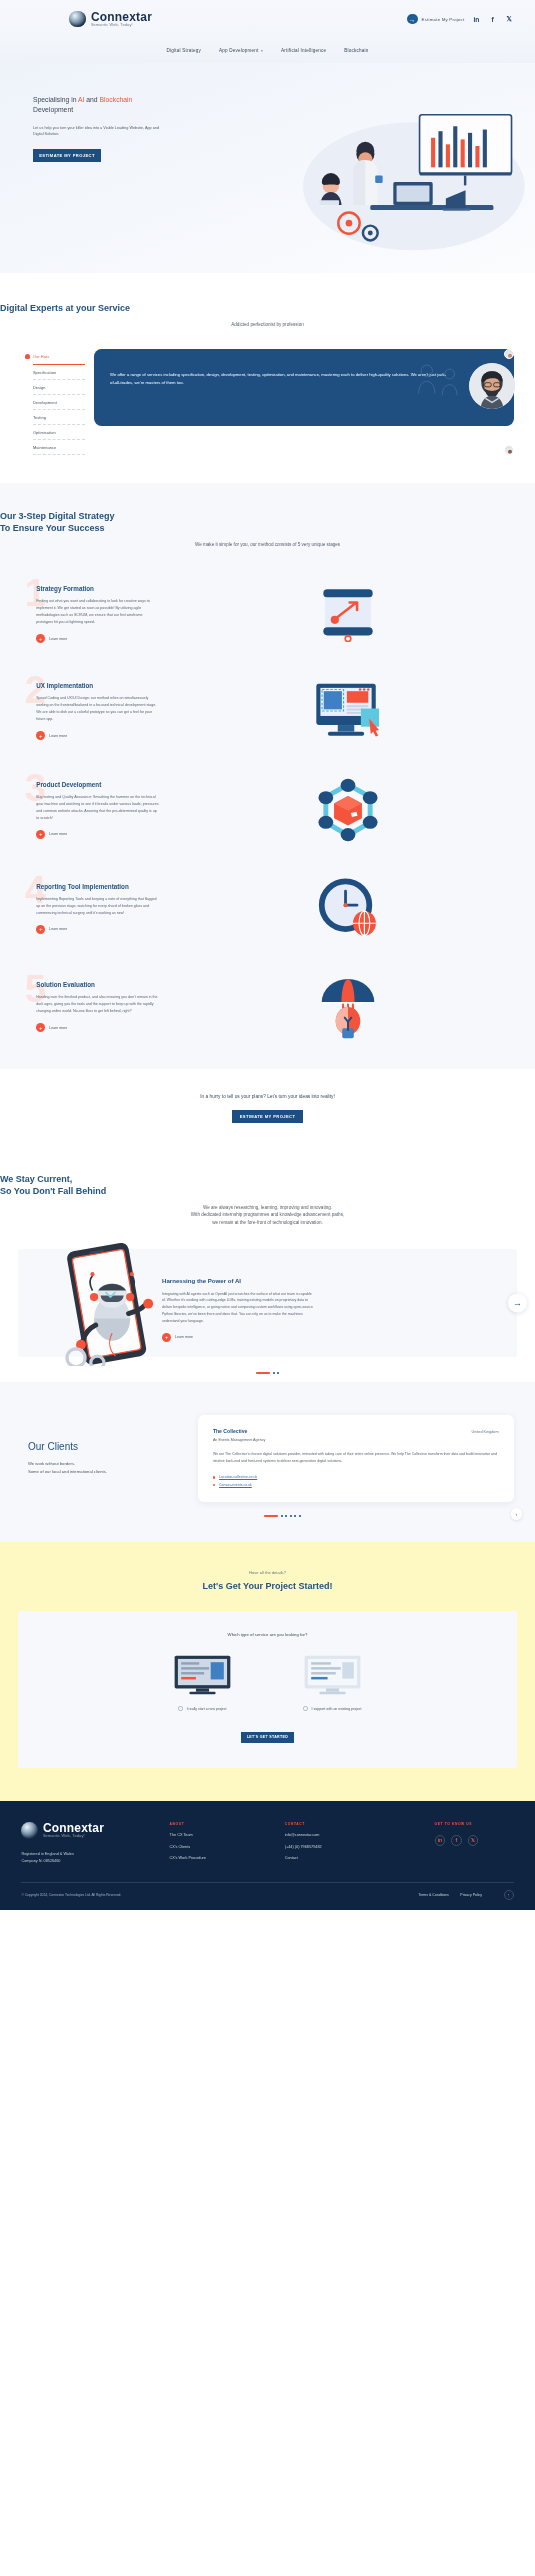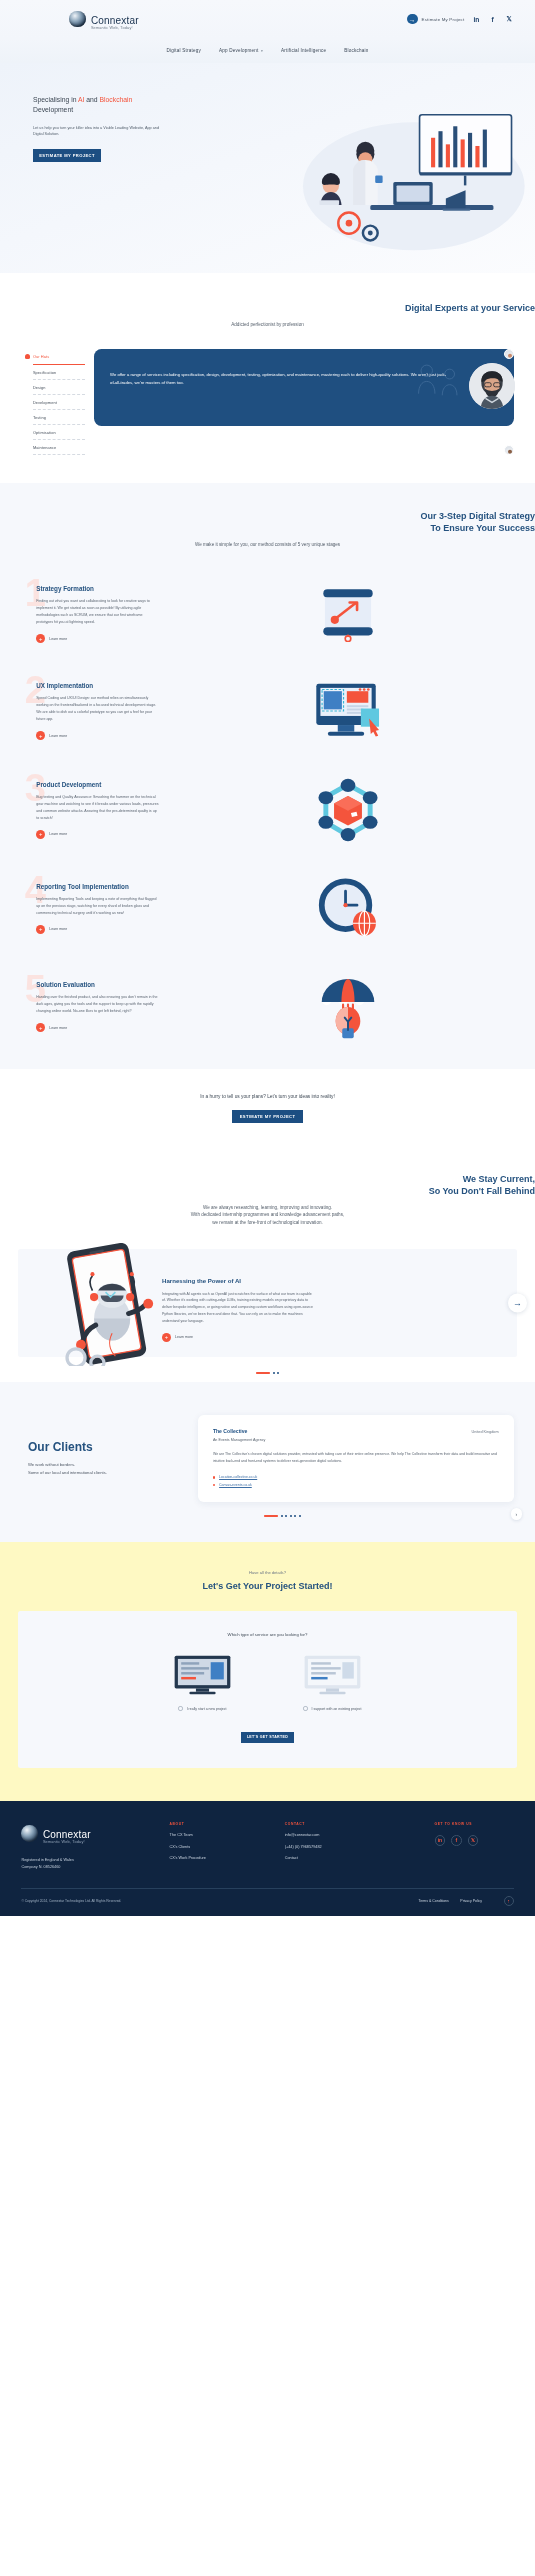--- a/index.html
+++ b/index.html
@@ -20,21 +20,21 @@
     padding: 0 21.4px;
   }
   .brand { display: flex; align-items: center; gap: 5px; margin-left: 48px;}
   .brand-orb {
     width: 16.5px; height: 16.5px; border-radius: 50%;
     background: radial-gradient(circle at 35% 30%, #eef3f8 0%, #8fa8bd 35%, #27405c 75%, #16263a 100%);
     box-shadow: inset -0.8px -1.6px 2.5px rgba(0,0,0,.4);
     flex: none;
   }
   .brand-text { line-height: 1; }
-  .brand-name { font-size: 10px; font-weight: normal; color: #17304d; letter-spacing: 0.2px; margin-top: 8px; }
+  .brand-name { font-size: 12px; font-weight: bold; color: #17304d; letter-spacing: 0.2px; }
   .brand-tag { font-size: 3.8px; color: #6d7a88; letter-spacing: 0.2px; margin-top: 1.2px; }
   .topbar-right { margin-left: auto; display: flex; align-items: center; gap: 7.4px; }
   .cta-pill { display: flex; align-items: center; gap: 4.1px; }
   .cta-circle {
     width: 10.7px; height: 10.7px; border-radius: 50%;
     background: #1d5c96; color: #fff; font-size: 6.6px;
     display: flex; align-items: center; justify-content: center;
   }
   .cta-label { font-size: 4.4px; color: #475362; letter-spacing: 0.2px; }
   .soc { font-size: 6.6px; color: #1b3f68; font-weight: bold; width: 9px; text-align: center; }
@@ -65,21 +65,21 @@
   .hero-btn {
     margin-top: 11.5px; width: 68px; height: 13px;
     background: #1c4e82; color: #fff;
     font-size: 4.1px; letter-spacing: 0.4px; font-weight: bold;
     display: flex; align-items: center; justify-content: center;
     border: none; cursor: pointer;
   }
   .hero-art { position: absolute; right: 1.6px; top: 37px; width: 263px; height: 156px; }
 
   
-  .sec-title { font-size: 9px; color: #25527f; font-weight: bold; text-align: right; line-height: 1.32; }
+  .sec-title { font-size: 9px; color: #25527f; font-weight: bold; text-align: left; line-height: 1.32; }
   .sec-sub { font-size: 4.6px; color: #555f6b; text-align: center; margin-top: 5.8px; line-height: 1.6; }
 
   
   .experts { background: #ffffff; padding: 30px 0 28px; }
   .experts-body { display: flex; margin-top: 21.4px; padding: 0 21.4px; gap: 8.2px; }
   .tabs { width: 64px; flex: none; padding-left: 11.5px; }
   .tab {
     font-size: 3.9px; color: #49525e; padding: 5px 0 4.1px;
     border-bottom: 0.5px dashed #d6dbe2; letter-spacing: 0.1px;
   }
@@ -153,21 +153,21 @@
     color: #1c4e82; font-size: 9px;
   }
   .dots-row { display: flex; align-items: center; justify-content: center; gap: 2.5px; margin-top: 15px; }
   .dot-bar { width: 14px; height: 1.6px; background: #f4543c; border-radius: 0.8px; }
   .dot { width: 2px; height: 2px; border-radius: 50%; background: #1c4e82; }
 
   
   .clients { background: #f6f8fc; padding: 33px 0 25px; position: relative; }
   .clients-inner { display: flex; padding: 0 21.4px; gap: 11.5px; align-items: center; }
   .clients-left { width: 165px; flex: none; padding-left: 6.6px; }
-  .clients-left h2 { font-size: 12px; color: #25527f; font-weight: bold; }
+  .clients-left h2 { font-size: 10px; color: #25527f; font-weight: normal; }
   .clients-left p { font-size: 4.2px; color: #4d5764; line-height: 1.85; margin-top: 7.4px; }
   .client-card {
     flex: 1; background: #fff; border-radius: 5.8px;
     box-shadow: 0 1.6px 7.4px rgba(30,60,100,.07);
     padding: 13px 15px 15px;
   }
   .cc-head { display: flex; align-items: baseline; }
   .cc-name { font-size: 5.1px; font-weight: bold; color: #1c4e82; }
   .cc-country { margin-left: auto; font-size: 3.8px; color: #6b7684; }
   .cc-role { font-size: 3.7px; color: #5a6470; margin-top: 4.1px; }

